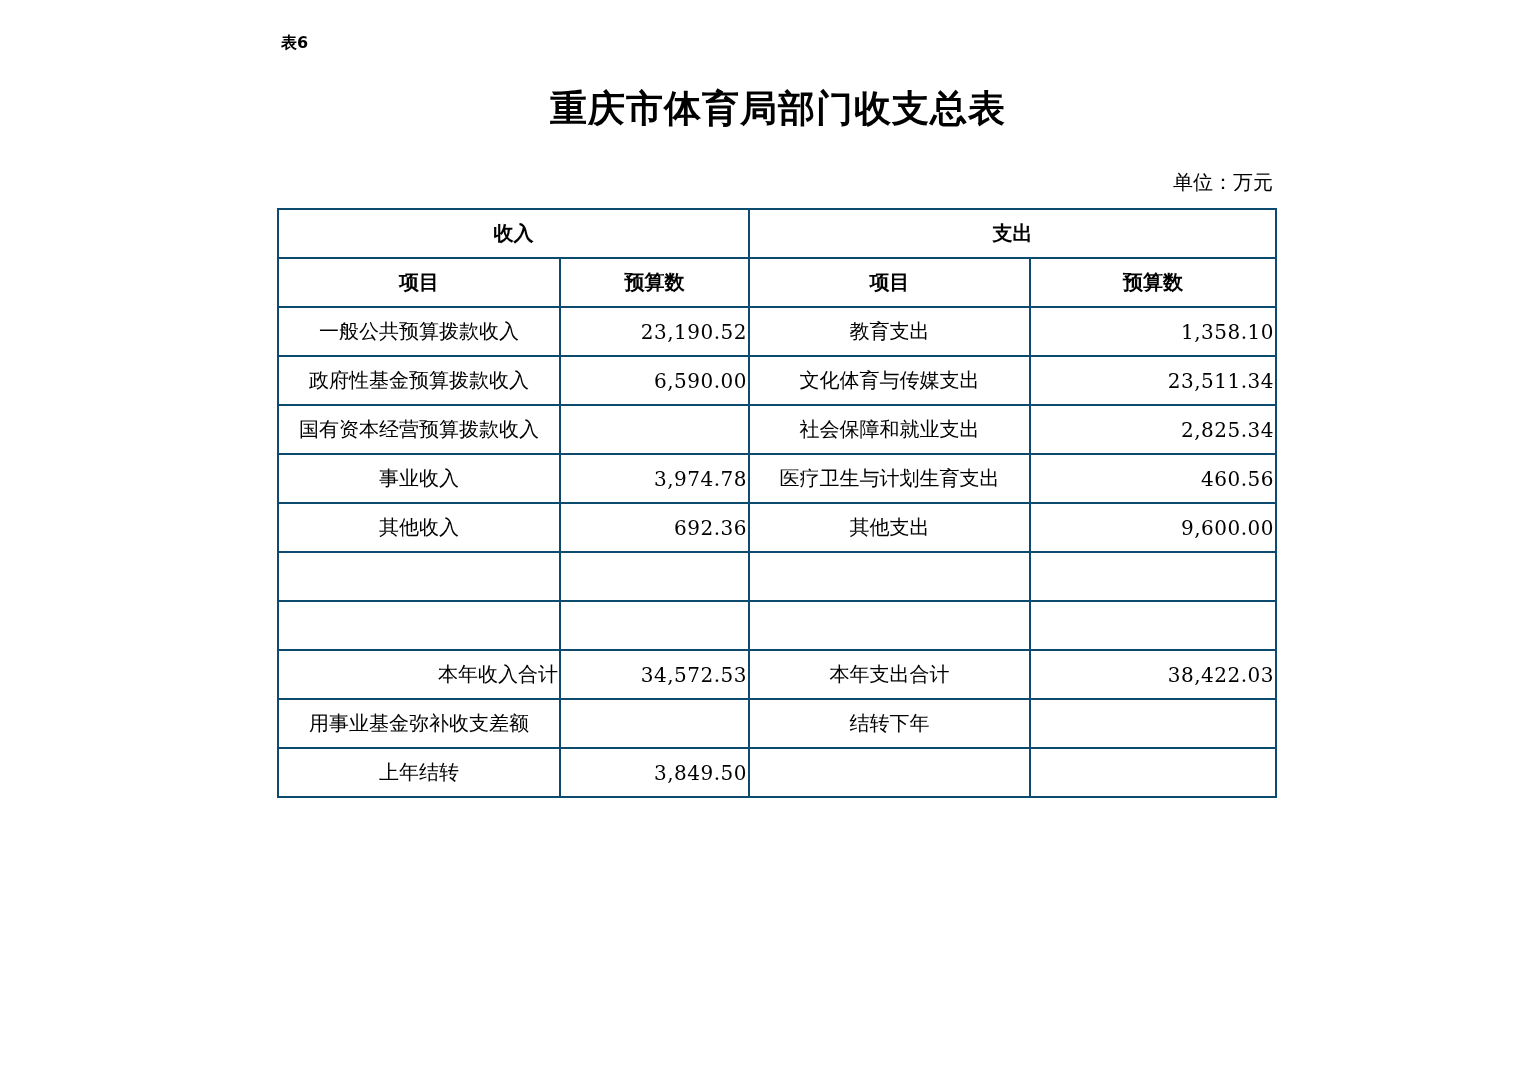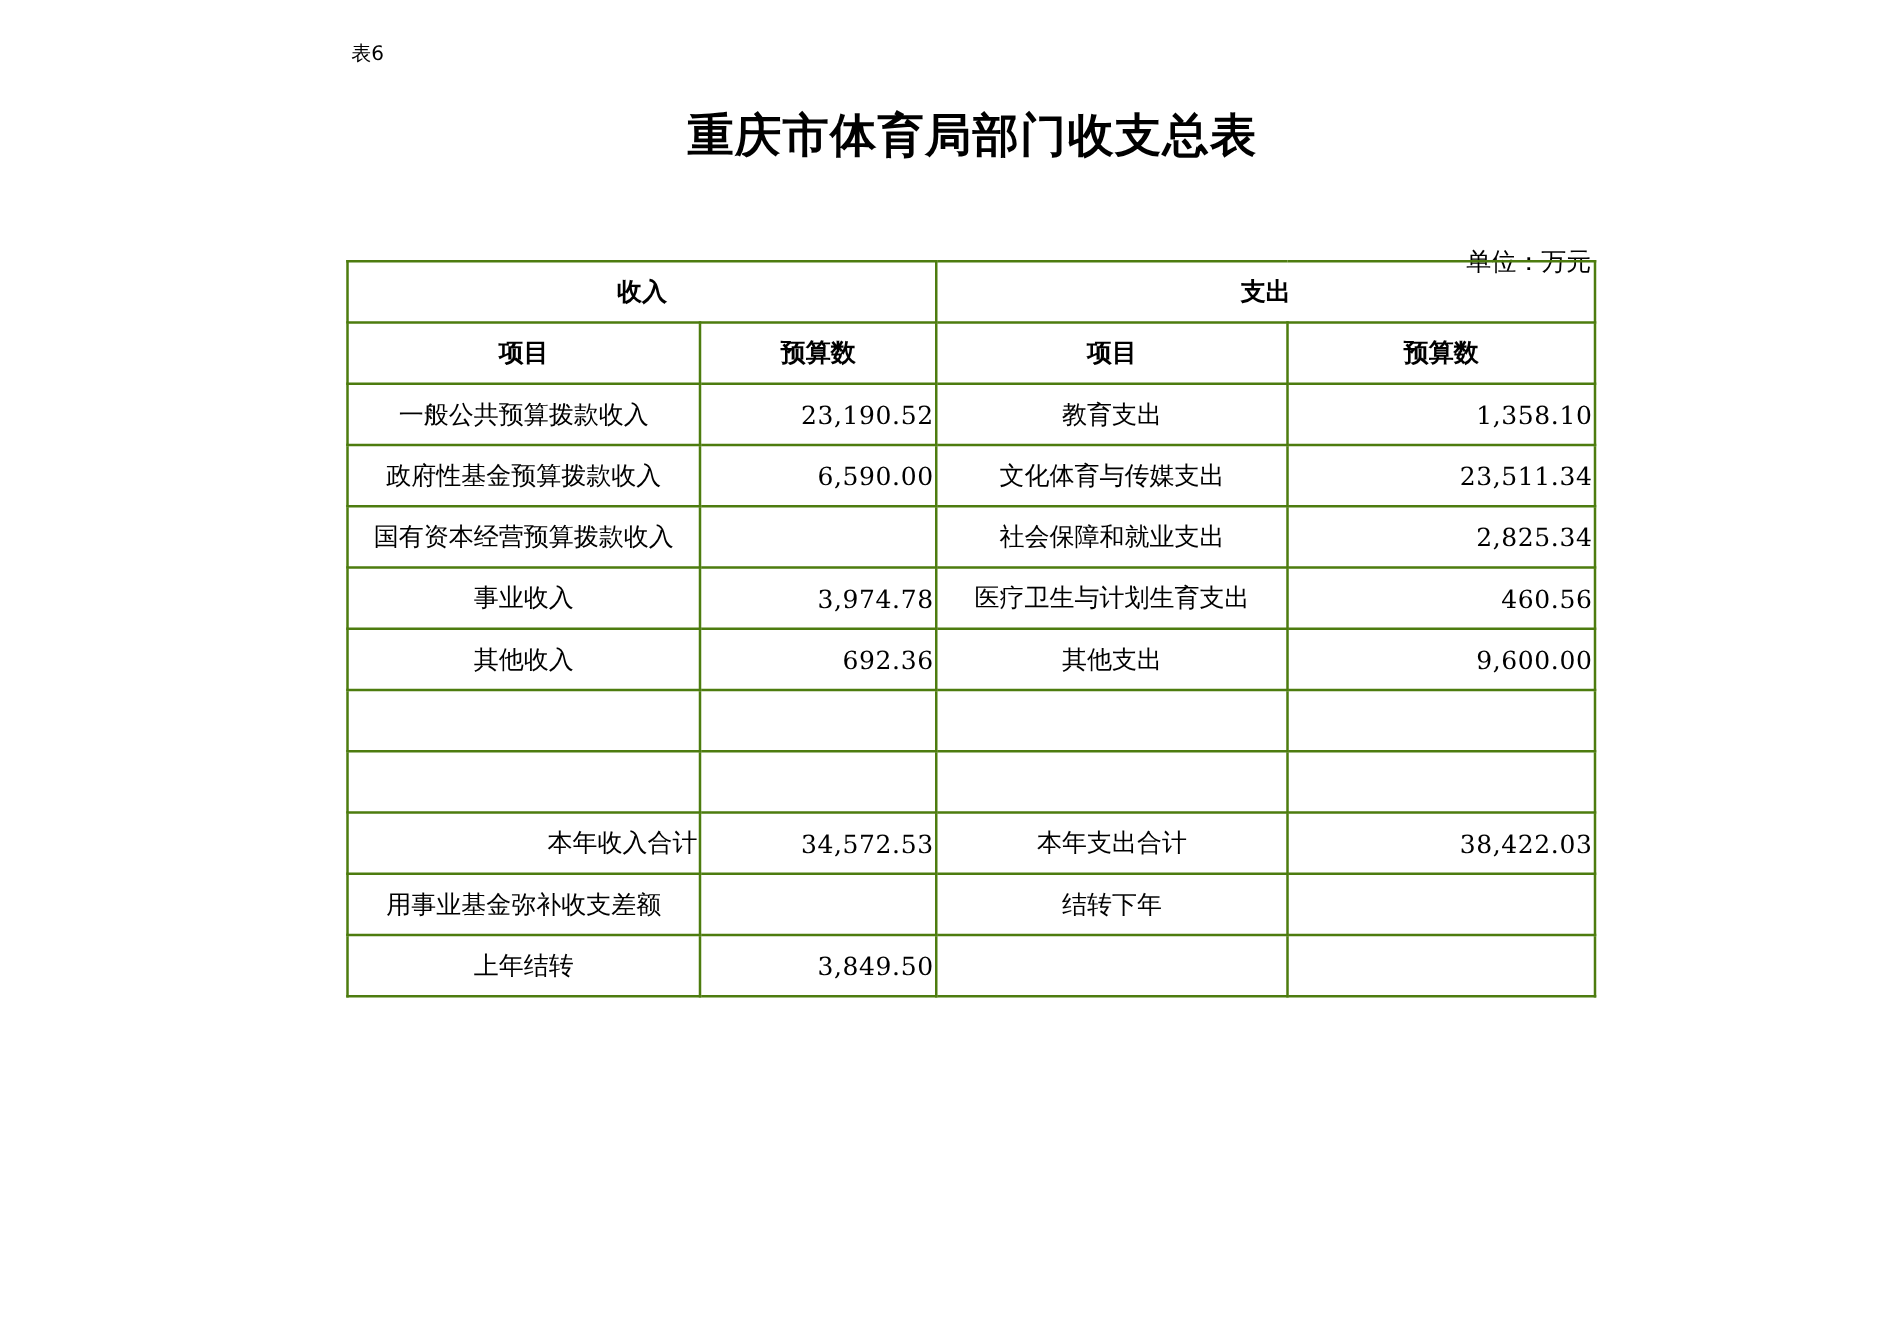--- a/index.html
+++ b/index.html
@@ -1,26 +1,26 @@
 <!DOCTYPE html>
 <html><head>
   <meta charset="utf-8">
   <style>
     html, body { margin: 0; padding: 0; background: #ffffff; }
     body { width: 1520px; height: 1074px; position: relative; overflow: hidden;
            font-family: "DejaVu Serif", "Liberation Serif", serif; color: #000; }
     .table-label { position: absolute; left: 281px; top: 33px; font-size: 16px;
-                   font-family: "DejaVu Sans", "Liberation Sans", sans-serif; font-weight: normal; }
+                   font-family: "DejaVu Sans", "Liberation Sans", sans-serif; font-weight: bold; }
     .page-title { position: absolute; left: 0; width: 1556px; top: 84px; text-align: center;
                   font-size: 37px; font-weight: bold;
                   font-family: "DejaVu Sans", "Liberation Sans", sans-serif; letter-spacing: 1px; }
-    .unit { position: absolute; right: 247px; top: 196px; font-size: 20px; font-family: Liberation Serif, serif; }
+    .unit { position: absolute; right: 247px; top: 169px; font-size: 20px; font-family: Liberation Serif, serif; }
     table.summary { position: absolute; left: 277px; top: 208px; border-collapse: collapse;
                     table-layout: fixed; width: 1000px; }
-    table.summary td, table.summary th { border: 2px solid #4d7c0f; height: 47px; padding: 0 1px;
+    table.summary td, table.summary th { border: 2px solid #0c4a6e; height: 47px; padding: 0 1px;
                     font-size: 20px; white-space: nowrap; overflow: hidden; }
     table.summary th { font-weight: bold; text-align: center;
                        font-family: "DejaVu Sans", "Liberation Sans", sans-serif; font-size: 20px; }
     td.item { text-align: center; }
     td.num { text-align: right; padding-right: 2px; letter-spacing: 0.5px; }
     td.center { text-align: right; }
   </style>
 </head>
 <body>
 

